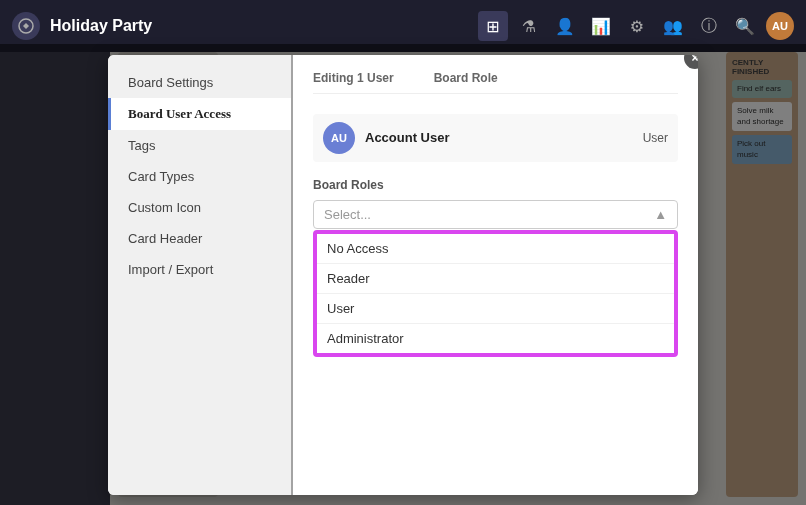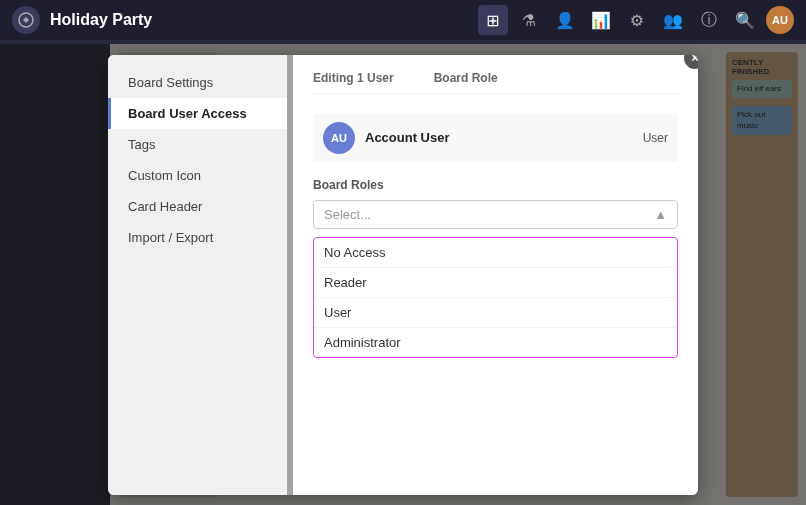--- a/index.html
+++ b/index.html
@@ -7,21 +7,21 @@
       font-family: -apple-system, BlinkMacSystemFont, 'Segoe UI', sans-serif;
       width: 806px;
       height: 505px;
       overflow: hidden;
       background: #2a2a3e;
       position: relative;
     }
 
     
     .topbar {
-      height: 40px;
+      height: 52px;
       background: #1e1e2e;
       display: flex;
       align-items: center;
       padding: 0 12px;
       gap: 10px;
       position: relative;
       z-index: 1;
     }
     .topbar-logo {
       width: 28px;
@@ -172,37 +172,38 @@
       font-size: 12px;
       cursor: pointer;
       z-index: 20;
       font-weight: bold;
     }
 
     
     .modal-nav {
       width: 185px;
       background: #f0f0f0;
-      border-right: 6px solid #a3a3a3;
+      border-right: 2px solid #a3a3a3;
       padding: 12px 0;
       flex-shrink: 0;
     }
     .nav-item {
       padding: 8px 20px;
       font-size: 13px;
       color: #444;
       cursor: pointer;
       border-radius: 0;
     }
     .nav-item.active {
       background: #fff;
       font-weight: 600;
       color: #222;
       border-left: 3px solid #5a7fd4;
       padding-left: 17px;
+      font-family: Liberation Serif, serif;
     }
 
     
     .modal-content {
       flex: 1;
       padding: 16px 20px;
       background: #fff;
       overflow: auto;
     }
     .section-header {
@@ -275,25 +276,25 @@
       padding: 6px 10px;
       font-size: 13px;
       color: #999;
       background: #fff;
       display: flex;
       align-items: center;
       justify-content: space-between;
       cursor: pointer;
     }
     .dropdown-list {
-      border: 1px solid #d946ef;
+      border: 4px solid #d946ef;
       border-radius: 4px;
       background: #fff;
       overflow: hidden;
-      margin-top: 8px;
+      margin-top: 1px;
     }
     .dropdown-item {
       padding: 7px 10px;
       font-size: 13px;
       color: #333;
       cursor: pointer;
       border-bottom: 1px solid #f0f0f0;
     }
     .dropdown-item:last-child { border-bottom: none; }
     .dropdown-item.highlighted { background: #e8eef8; }
@@ -329,34 +330,36 @@
       <div class="board-col-title">New Requests</div>
       <div class="board-card">Make Decorative Banner</div>
       <div class="board-card">Hang tinsel</div>
       <div class="board-card pink">Check the glitter content of the confeti balloons</div>
     </div>
     <div style="flex:1"></div>
     <div class="right-col">
       <div style="font-size:8px;font-weight:600;color:#444;margin-bottom:4px;">CENTLY FINISHED</div>
       <div class="board-card teal">Find elf ears</div>
       <div style="height:4px"></div>
+      <div class="board-card">Solve milk and shortage</div>
       <div style="height:4px"></div>
       <div class="board-card blue">Pick out music</div>
     </div>
   </div>
 </div>
 
 <div class="overlay">
   <div class="modal">
     <div class="modal-close">×</div>
 
     <div class="modal-nav">
       <div class="nav-item">Board Settings</div>
       <div class="nav-item active">Board User Access</div>
       <div class="nav-item">Tags</div>
+      <div class="nav-item">Card Types</div>
       <div class="nav-item">Custom Icon</div>
       <div class="nav-item">Card Header</div>
       <div class="nav-item">Import / Export</div>
     </div>
 
     <div class="modal-content">
 
       <div class="section-header">
         <span class="section-label">Editing 1 User</span>
         <span class="section-label">Board Role</span>

